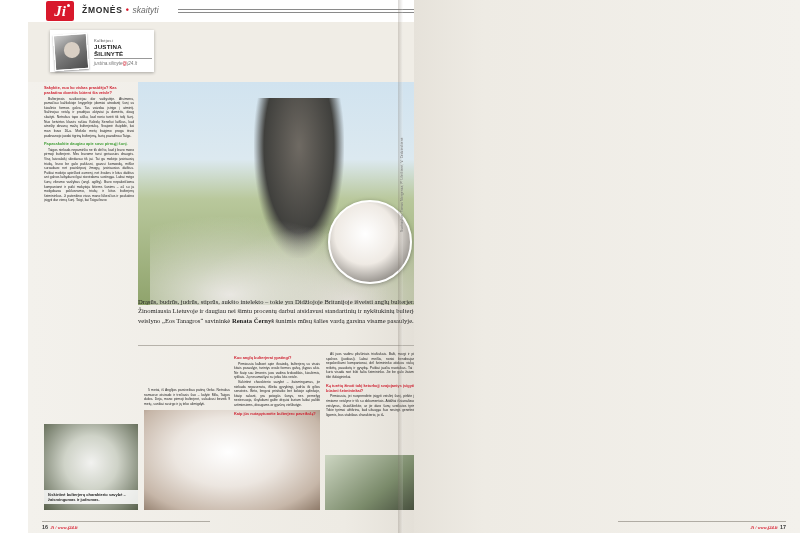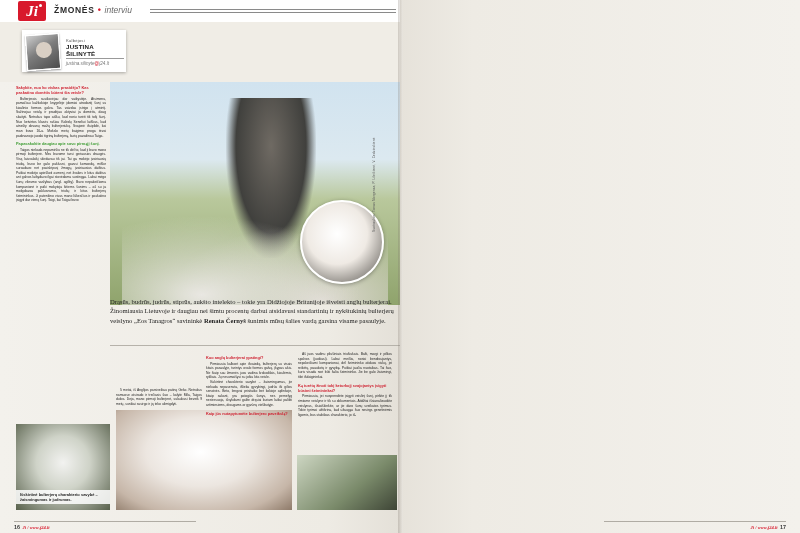--- a/index.html
+++ b/index.html
@@ -5,21 +5,21 @@
   * { box-sizing: border-box; }
   html, body { margin:0; padding:0; }
   body {
     width:800px; height:533px; overflow:hidden;
     background:#ffffff;
     font-family:"Liberation Sans", sans-serif;
     position:relative;
   }
   .spread { position:absolute; inset:0; display:flex; }
   .page { position:relative; height:533px; background:#efece6; overflow:hidden; }
-  .page-left  { width:400px; background:linear-gradient(90deg,#f3f1ec 0%,#eeebe4 82%,#e4e0d8 100%); }
+  .page-left  { width:400px; background:linear-gradient(90deg,#f3f1ec 0%,#eeebe4 82%,#e4e0d8 100%);margin-left:28px; }
   .page-right { width:400px; background:linear-gradient(90deg,#e6e2da 0%,#eeebe4 18%,#f3f1ec 100%); }
   .gutter { position:absolute; left:398px; top:0; width:5px; height:533px;
             background:linear-gradient(90deg,rgba(120,110,100,.28),rgba(255,255,255,.15));
             z-index:40; pointer-events:none; }
 
   
   .masthead { position:absolute; left:0; top:0; width:400px; height:22px; background:#fff; z-index:30; }
   .logo { position:absolute; left:18px; top:1px; width:28px; height:20px; background:#d8192c;
           border-radius:2px; color:#fff; font-family:"Liberation Serif", serif; font-weight:bold;
           font-style:italic; font-size:15px; line-height:20px; text-align:center; }
@@ -114,21 +114,21 @@
   <div class="page page-left">
 
     <div class="masthead">
       <div class="logo">
         <span>Ji</span>
         <span class="logo-dot"></span>
       </div>
       <div class="kicker">
         <span>ŽMONĖS</span>
         <span class="sep">•</span>
-        <span class="sub">interviu</span>
+        <span class="sub">skaityti</span>
       </div>
       <div class="rule"></div>
     </div>
 
     <div class="titlebar"></div>
     <div class="title">
       <span class="t-red">Stereotipų</span>
       <span class="t-green">laužytoja</span>
     </div>
 

